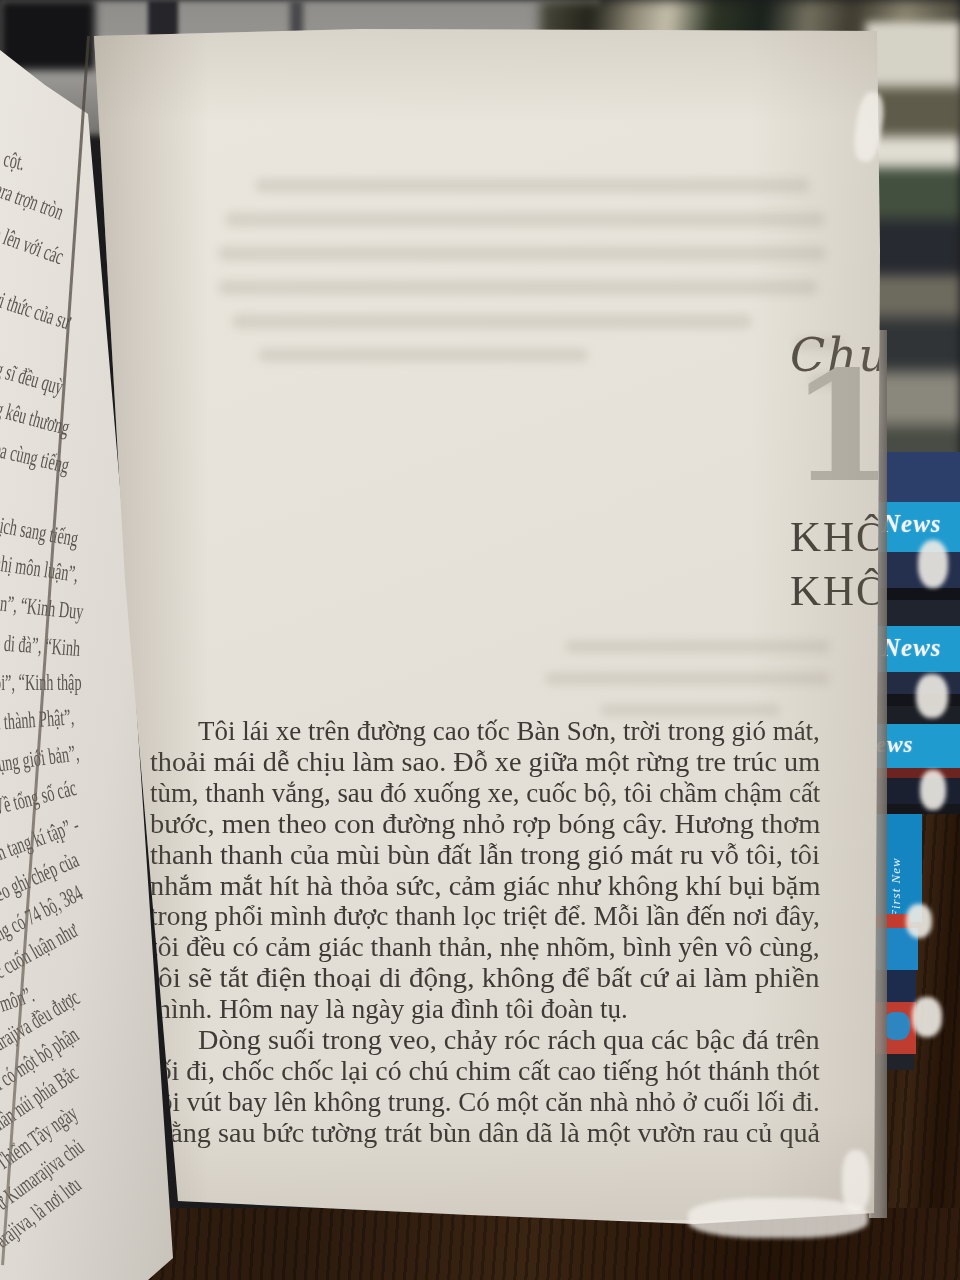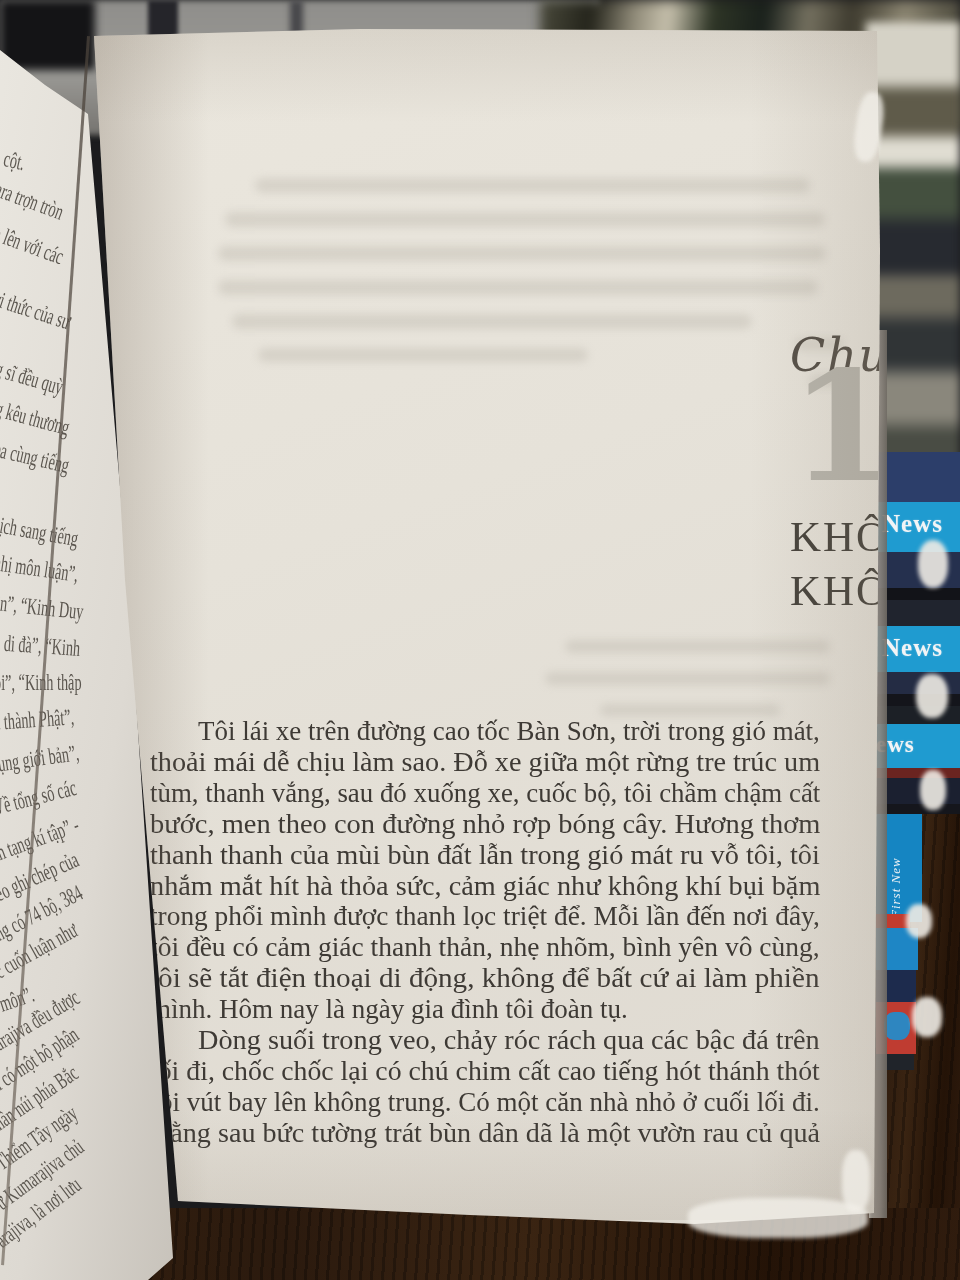--- a/index.html
+++ b/index.html
@@ -22,21 +22,21 @@
       #6d6a5e 58%,#6d6a5e 64%,#303436 68%,#303436 76%,#8a877c 80%,#8a877c 88%,
       #494c44 92%,#494c44 100%);}
   .wood{background:
     repeating-linear-gradient(94deg,rgba(0,0,0,.28) 0 3px,rgba(0,0,0,0) 3px 11px),
     linear-gradient(94deg,#35200f 0%,#2b1a0e 30%,#3a2412 55%,#241307 80%,#301c0e 100%);}
   .wood-r{left:852px;top:735px;width:108px;height:545px;}
   .wood-b{left:0;top:1208px;width:960px;height:72px;}
   
   #news-stack{left:876px;top:452px;width:84px;height:620px;}
   .seg{left:0;width:84px;}
-  .news-label{font-weight:bold;color:#f2f4f6;font-size:25px;
+  .news-label{font-style:italic;font-weight:bold;color:#f2f4f6;font-size:25px;
     left:6px;top:8px;letter-spacing:1px;text-shadow:0 0 2px rgba(255,255,255,.4);}
   .crinkle{background:rgba(238,235,228,.9);filter:blur(2px);border-radius:45%;}
   .vert-spine{writing-mode:vertical-rl;transform:rotate(180deg);color:#eef2f5;
     font-style:italic;font-size:13px;letter-spacing:1px;}
   
   #left-page{left:0;top:0;width:220px;height:1280px;
     clip-path:polygon(0px 50px,45px 85px,88px 114px,128px 580px,173px 1258px,148px 1280px,0px 1280px);
     background:linear-gradient(100deg,#eae7e0 0%,#ddd9d2 55%,#c6c1b9 92%);}
   .frag{white-space:nowrap;font-size:23px;color:#49443d;opacity:.88;
     transform-origin:left center;}

